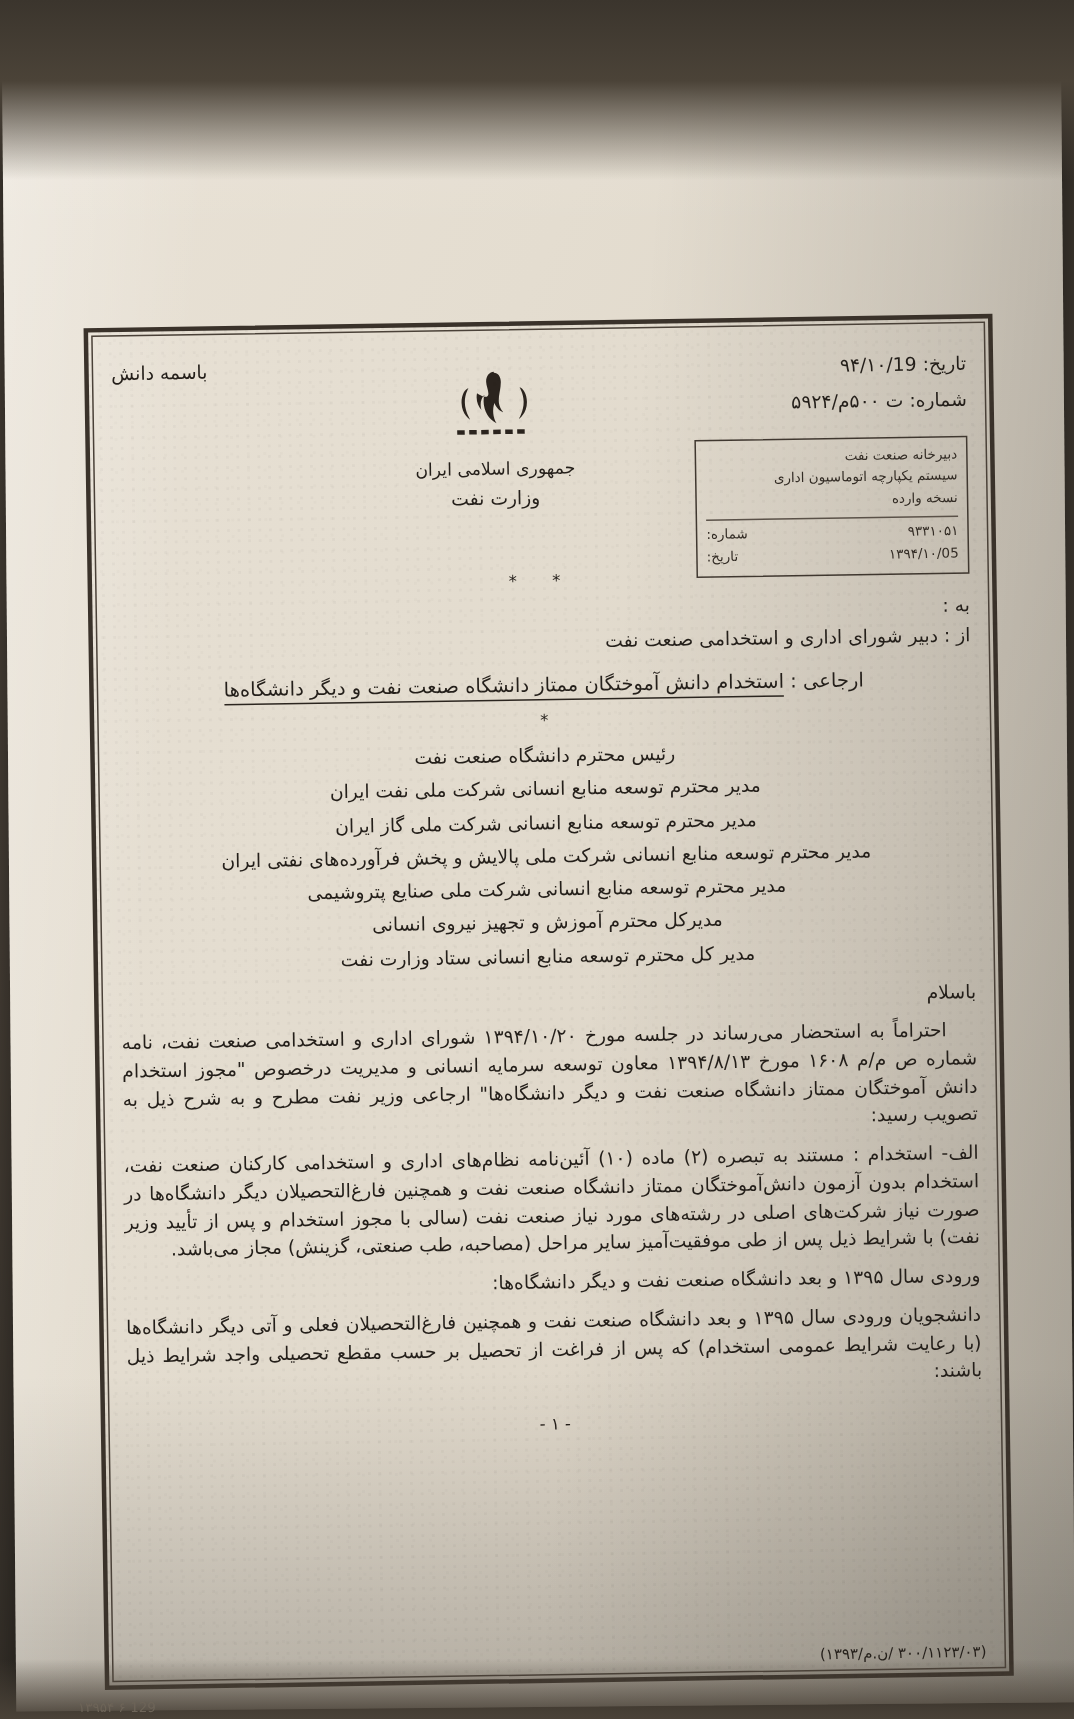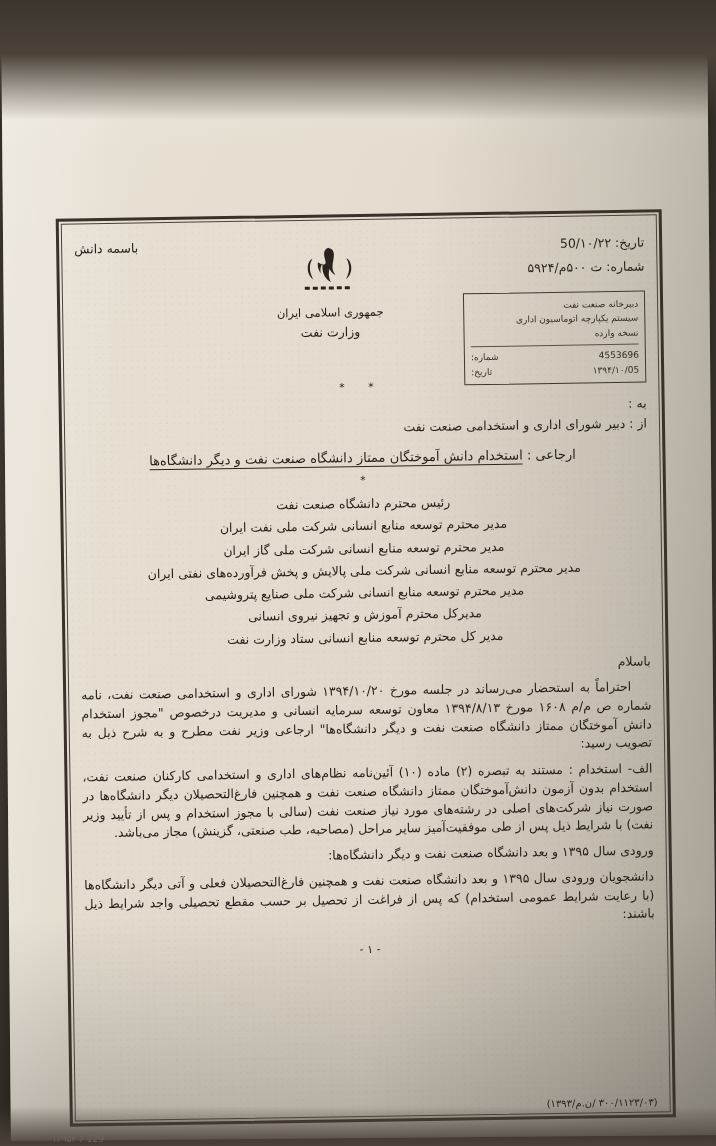--- a/index.html
+++ b/index.html
@@ -186,34 +186,34 @@
       <div class="frame-outer"></div>
       <div class="frame-inner"></div>
 
       <div class="content">
 
         <div class="hdr">
 
           <div class="hdr-right">
             <div class="ln">
               <span>تاریخ:</span>
-              <span>50/۱۰/۲۲</span>
+              <span>۹۴/۱۰/19</span>
             </div>
             <div class="ln">
               <span>شماره:</span>
               <span>ت ۵۰۰م/۵۹۲۴</span>
             </div>
 
             <div class="stampbox">
               <div>دبیرخانه صنعت نفت</div>
               <div>سیستم یکپارچه اتوماسیون اداری</div>
               <div>نسخه وارده</div>
               <div class="sep"></div>
               <div class="srow">
-                <span>4553696</span>
+                <span>۹۳۳۱۰۵۱</span>
                 <span>شماره:</span>
               </div>
               <div class="srow">
                 <span>۱۳۹۴/۱۰/05</span>
                 <span>تاریخ:</span>
               </div>
             </div>
           </div>
 
           <div class="hdr-center">

